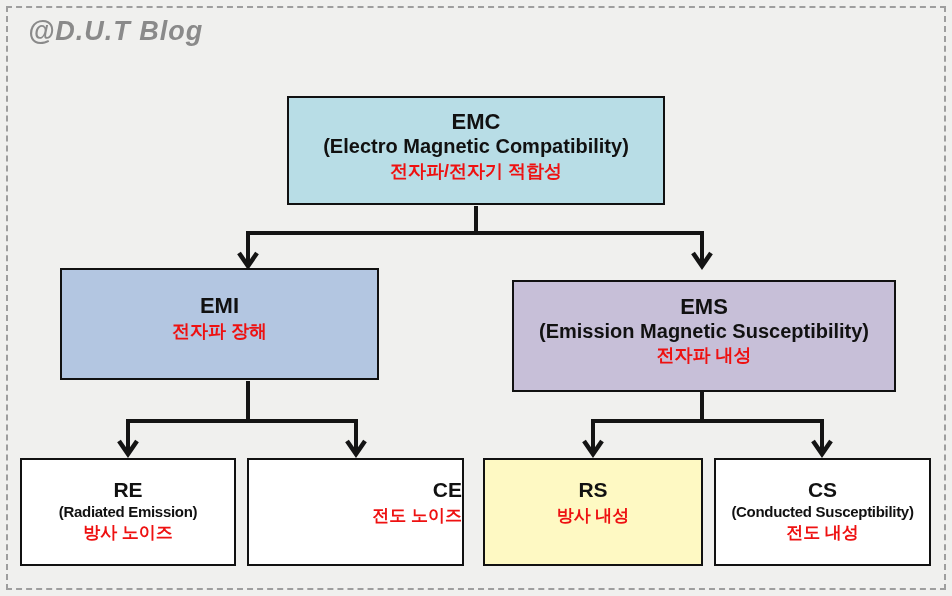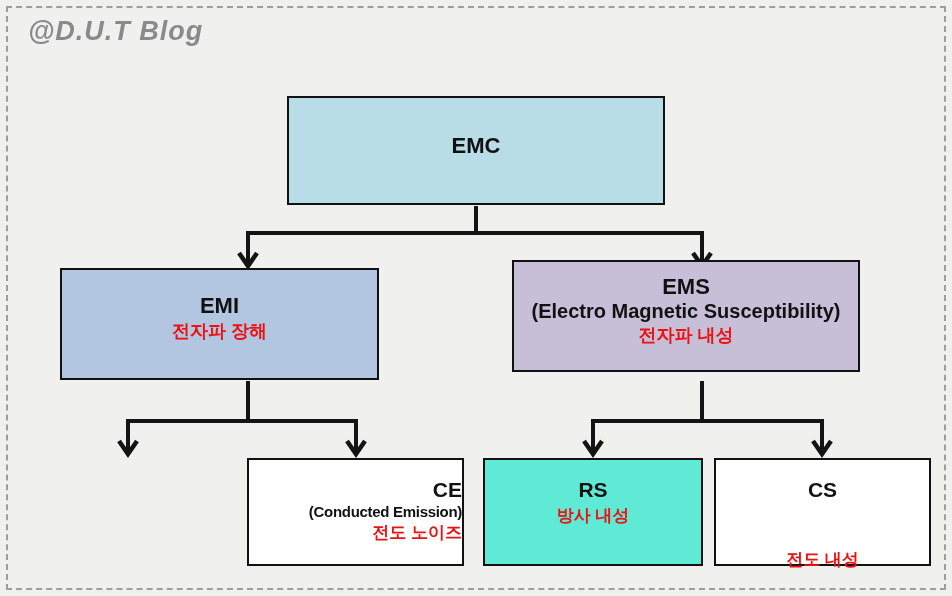--- a/index.html
+++ b/index.html
@@ -55,27 +55,27 @@
   .node .korean {
     font-weight: bold;
     color: #ee1111;
     font-size: 18px;
     margin-top: 2px;
   }
   
   .node.emc { left: 287px; top: 96px;  width: 378px; height: 109px; padding-bottom: 10px; }
   
   .node.emi { left: 60px;  top: 268px; width: 319px; height: 112px; padding-bottom: 12px; }
-  .node.ems { left: 512px; top: 260px; width: 348px; height: 112px; padding-bottom: 12px; }
+  .node.ems { left: 512px; top: 280px; width: 384px; height: 112px; padding-bottom: 12px; }
   
   .node.leaf { justify-content: flex-start; padding-top: 18px; height: 108px; top: 458px; }
   .node.re { left: 20px;  width: 216px; }
   .node.ce { left: 247px; width: 217px; align-items: flex-end; }
   .node.rs { left: 483px; width: 220px; }
-  .node.cs { left: 714px; width: 217px; gap: 44px; }
+  .node.cs { left: 714px; width: 217px; }
   .node.leaf .title    { font-size: 21px; }
   .node.leaf .subtitle { font-size: 15px; letter-spacing: -0.3px; }
   .node.leaf .korean   { font-size: 17px; margin-top: 3px; }
   .connectors {
     position: absolute;
     left: 0; top: 0;
     width: 952px; height: 596px;
     pointer-events: none;
   }
 </style>
@@ -100,43 +100,50 @@
       <polyline points="347,441 356,454 365,441" stroke-width="4.5"></polyline>
 
       <path d="M702,381 L702,421 M591,421 L824,421 M593,419 L593,450 M822,419 L822,450"></path>
       <polyline points="584,441 593,454 602,441" stroke-width="4.5"></polyline>
       <polyline points="813,441 822,454 831,441" stroke-width="4.5"></polyline>
     </g>
   </svg>
 
   <div class="node emc" style="background-color: rgb(184, 221, 230);">
     <div class="title">EMC</div>
+    <div class="subtitle">(Electro Magnetic Compatibility)</div>
+    <div class="korean">전자파/전자기 적합성</div>
   </div>
 
   <div class="node emi" style="background-color: rgb(179, 198, 225);">
     <div class="title">EMI</div>
     <div class="korean">전자파 장해</div>
   </div>
 
   <div class="node ems" style="background-color: rgb(199, 191, 216);">
     <div class="title">EMS</div>
-    <div class="subtitle">(Electro Magnetic Susceptibility)</div>
+    <div class="subtitle">(Emission Magnetic Susceptibility)</div>
     <div class="korean">전자파 내성</div>
   </div>
 
+  <div class="node leaf re" style="background-color: rgb(255, 255, 255);">
+    <div class="title">RE</div>
+    <div class="subtitle">(Radiated Emission)</div>
+    <div class="korean">방사 노이즈</div>
+  </div>
 
   <div class="node leaf ce" style="background-color: rgb(255, 255, 255);">
     <div class="title">CE</div>
-    <div class="subtitle">(Conducted Emission)</div>
     <div class="korean">전도 노이즈</div>
   </div>
 
-  <div class="node leaf rs" style="background-color: #5eead4; text-align: center;">
+  <div class="node leaf rs" style="background-color: #fef9c3; text-align: center;">
     <div class="title">RS</div>
     <div class="korean">방사 내성</div>
   </div>
 
   <div class="node leaf cs" style="background-color: rgb(255, 255, 255);">
     <div class="title">CS</div>
+    <div class="subtitle">(Conducted Susceptibility)</div>
     <div class="korean">전도 내성</div>
   </div>
 
 </div>
 
 </body></html>

